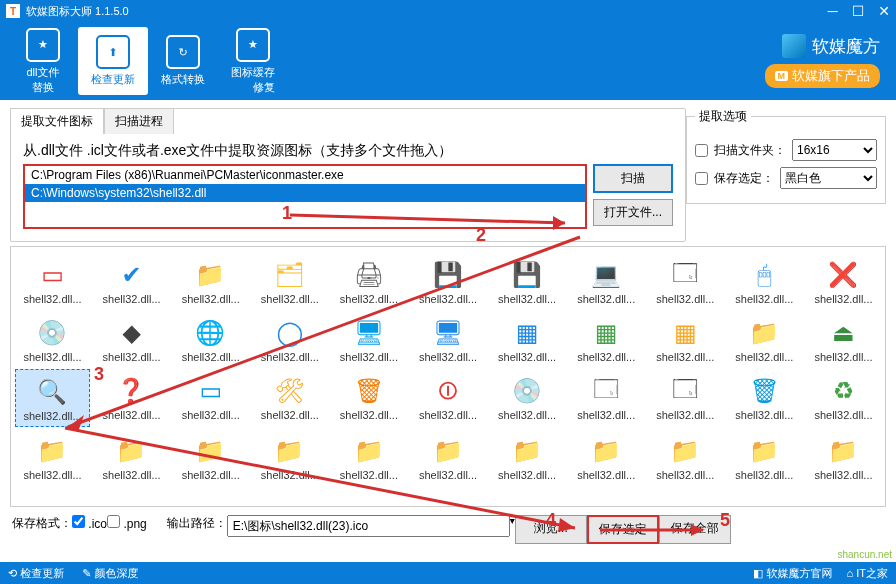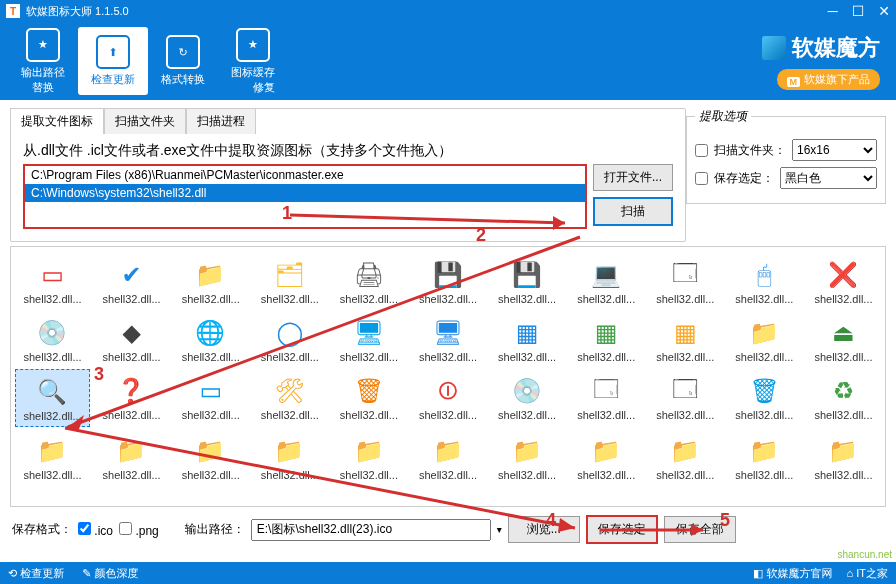--- a/index.html
+++ b/index.html
@@ -6,53 +6,53 @@
 body { width: 896px; height: 584px; background: #fff; overflow: hidden; position: relative; }
 .titlebar { height: 22px; background: #0a7cd8; color: #fff; display: flex; align-items: center; padding: 0 6px; font-size: 11px; }
 .app-icon { width: 14px; height: 14px; background: #fff; color: #f56200; display: flex; align-items: center; justify-content: center; font-weight: bold; margin-right: 6px; font-size: 10px; }
 .win-controls { margin-left: auto; display: flex; gap: 14px; font-size: 14px; }
 .win-controls span { cursor: pointer; }
 .toolbar { height: 78px; background: linear-gradient(#0a7cd8,#0a7cd8); display: flex; align-items: center; padding: 0 8px; }
 .tool-btn { width: 70px; height: 68px; display: flex; flex-direction: column; align-items: center; justify-content: center; color: #fff; font-size: 11px; border-radius: 3px; cursor: pointer; gap: 3px; }
 .tool-btn.active { background: #fff; color: #0a7cd8; }
 .tool-icon { width: 34px; height: 34px; border: 2px solid currentColor; border-radius: 5px; display: flex; align-items: center; justify-content: center; }
 .brand { margin-left: auto; display: flex; flex-direction: column; align-items: flex-end; gap: 6px; padding-right: 8px; }
-.brand-logo { display: flex; align-items: center; gap: 6px; color: #fff; font-size: 22px; font-weight: bold; }
+.brand-logo { display: flex; align-items: center; gap: 6px; color: #fff; font-size: 17px; font-weight: normal; }
 .brand-cube { width: 24px; height: 24px; background: linear-gradient(135deg,#4fc3f7,#0277bd); border-radius: 3px; }
-.brand-badge { background: #f9a825; color: #fff; font-size: 11px; padding: 3px 10px; border-radius: 10px; display: flex; align-items: flex-end; gap: 4px; }
+.brand-badge { background: #f9a825; color: #fff; font-size: 13px; padding: 3px 10px; border-radius: 10px; display: flex; align-items: center; gap: 4px; }
 .brand-badge::before { content: "M"; background: #fff; color: #f9a825; border-radius: 2px; padding: 0 3px; font-weight: bold; font-size: 9px; }
 .content { padding: 8px 10px; height: 460px; display: flex; flex-direction: column; }
 .upper { display: flex; margin-bottom: 4px; }
 .tabs-panel { flex: 1; border: 1px solid #ccc; border-radius: 2px; padding-top: 0; position: relative; }
 .tab-row { display: flex; height: 26px; margin-top: -1px; margin-left: -1px; }
 .tab { padding: 4px 10px; font-size: 12px; border: 1px solid #ccc; border-bottom: none; background: #f1f1f1; cursor: pointer; }
 .tab.active { background: #fff; border-top: 1px solid #ccc; }
 .tab-body { padding: 8px 12px 12px; }
 .hint { font-size: 14px; margin-bottom: 4px; }
 .file-area { display: flex; gap: 6px; }
 .file-list { flex: 1; border: 2px solid #d32f2f; height: 65px; font-size: 12px; overflow: hidden; }
 .file-row { padding: 2px 6px; }
 .file-row.sel { background: #0a7cd8; color: #fff; }
 .side-btns { display: flex; flex-direction: column; gap: 6px; }
 .btn { border: 1px solid #999; background: #e8e8e8; font-size: 12px; padding: 4px 10px; cursor: pointer; min-width: 72px; text-align: center; }
 .btn.scan { border: 2px solid #0a7cd8; }
 .btn.save-sel { border: 2px solid #d32f2f; }
 .options { width: 200px; }
 .options fieldset { border: 1px solid #ccc; padding: 8px; font-size: 12px; }
-.options legend { padding: 0 4px; font-style: italic; }
+.options legend { padding: 0 4px; }
 .opt-row { display: flex; align-items: center; gap: 6px; margin: 6px 0; }
 .opt-row select { flex: 1; height: 22px; font-size: 12px; }
 .icon-grid-wrap { flex: 1; border: 1px solid #ccc; overflow-y: auto; padding: 6px 4px; position: relative; }
 .icon-grid { display: grid; grid-template-columns: repeat(11, 1fr); gap: 2px 4px; }
 .icon-cell { display: flex; flex-direction: column; align-items: center; font-size: 11px; color: #333; padding: 4px 0; cursor: pointer; }
 .icon-cell.sel { background: #cce5ff; border: 1px dashed #0a7cd8; }
 .ic { width: 36px; height: 36px; display: flex; align-items: center; justify-content: center; font-size: 24px; }
-.bottom-bar { display: flex; align-items: center; gap: 6px; padding: 8px 2px; font-size: 12px; }
+.bottom-bar { display: flex; gap: 0; padding: 8px 2px; font-size: 12px; }
 .bottom-bar select, .bottom-bar input[type=text] { height: 22px; font-size: 12px; }
-.path-input { width: 240px; padding: 0 4px; }
+.path-input { width: 283px; padding: 0 4px; }
 .statusbar { position: absolute; bottom: 0; left: 0; right: 0; height: 22px; background: #0a7cd8; color: #fff; display: flex; align-items: center; font-size: 11px; padding: 0 8px; gap: 18px; }
 .statusbar .right { margin-left: auto; display: flex; gap: 14px; }
 .red-num { position: absolute; color: #d32f2f; font-size: 18px; font-weight: bold; z-index: 10; }
 .arrow { position: absolute; z-index: 9; }
 .watermark { position: absolute; right: 4px; bottom: 24px; font-size: 10px; color: #8bc34a; z-index: 20; }
 </style>
 </head>
 <body>
 
 <div class="titlebar">
@@ -61,21 +61,21 @@
   <div class="win-controls">
     <span>─</span>
     <span>☐</span>
     <span>✕</span>
   </div>
 </div>
 
 <div class="toolbar">
   <div class="tool-btn">
       <div class="tool-icon">★</div>
-      <span style="white-space:pre;text-align:center">输出路径
+      <span style="white-space:pre;text-align:center">dll文件
 替换</span>
     </div>
   <div class="tool-btn active">
       <div class="tool-icon">⬆</div>
       <span>检查更新</span>
     </div>
   <div class="tool-btn">
       <div class="tool-icon">↻</div>
       <span>格式转换</span>
     </div>
@@ -93,33 +93,32 @@
         <span>软媒旗下产品</span>
       </div>
   </div>
 </div>
 
 <div class="content">
   <div class="upper">
     <div class="tabs-panel">
       <div class="tab-row">
         <div class="tab active">提取文件图标</div>
-        <div class="tab">扫描文件夹</div>
         <div class="tab">扫描进程</div>
       </div>
       <div class="tab-body">
         <div class="hint">从.dll文件 .icl文件或者.exe文件中提取资源图标（支持多个文件拖入）</div>
         <div class="file-area">
           <div class="file-list">
             <div class="file-row">C:\Program Files (x86)\Ruanmei\PCMaster\iconmaster.exe</div>
             <div class="file-row sel">C:\Windows\system32\shell32.dll</div>
           </div>
           <div class="side-btns">
+            <div class="btn scan">扫描</div>
             <div class="btn">打开文件...</div>
-            <div class="btn scan">扫描</div>
           </div>
         </div>
       </div>
     </div>
     <div class="options">
       <fieldset>
         <legend>提取选项</legend>
         <div class="opt-row">
           <input type="checkbox" style="">
           <span>扫描文件夹：</span>

